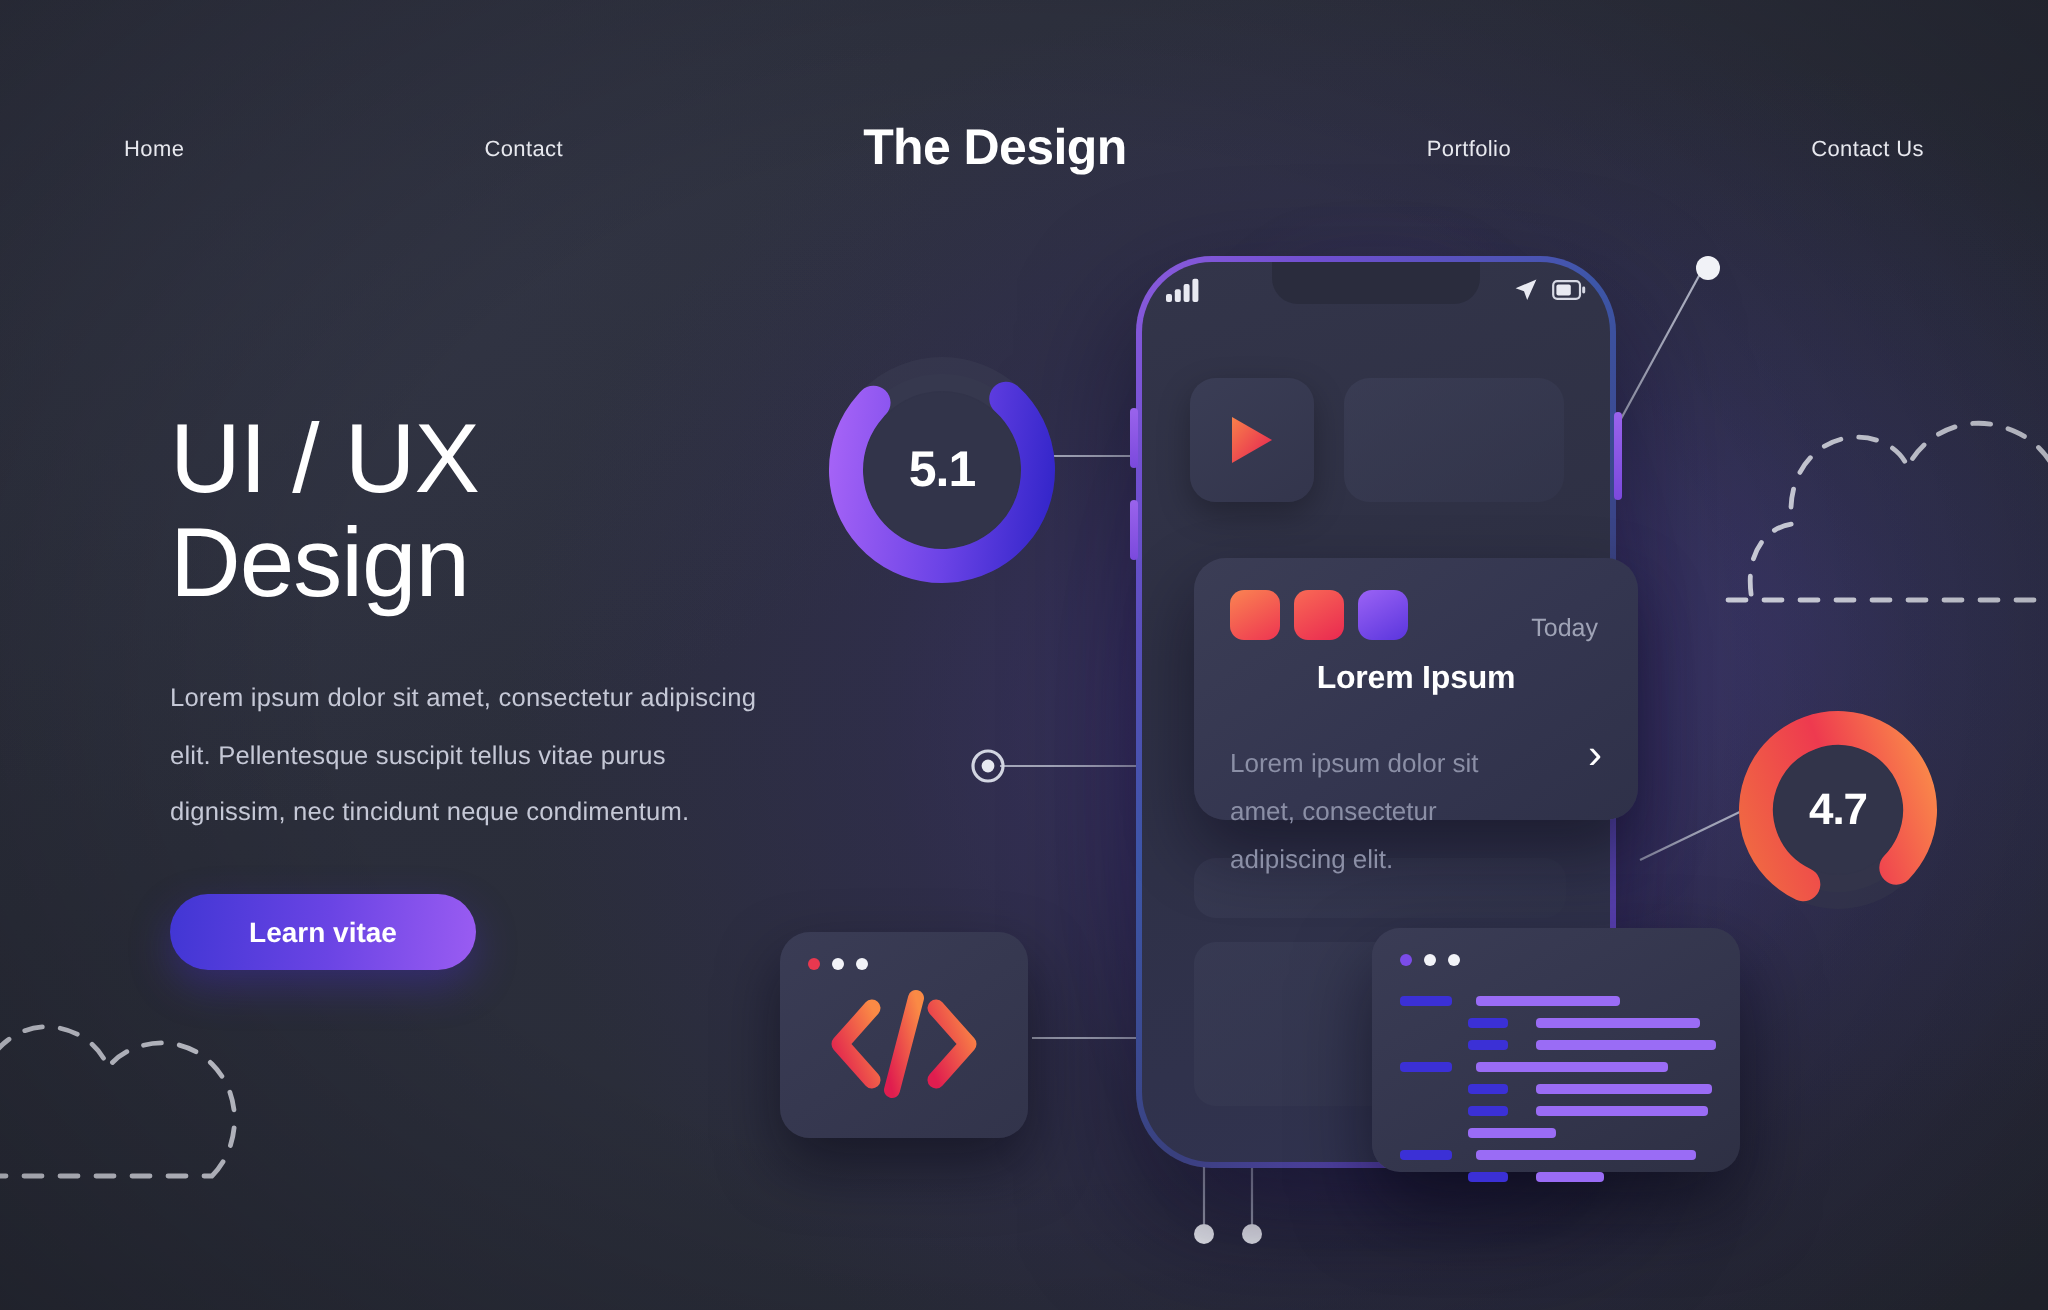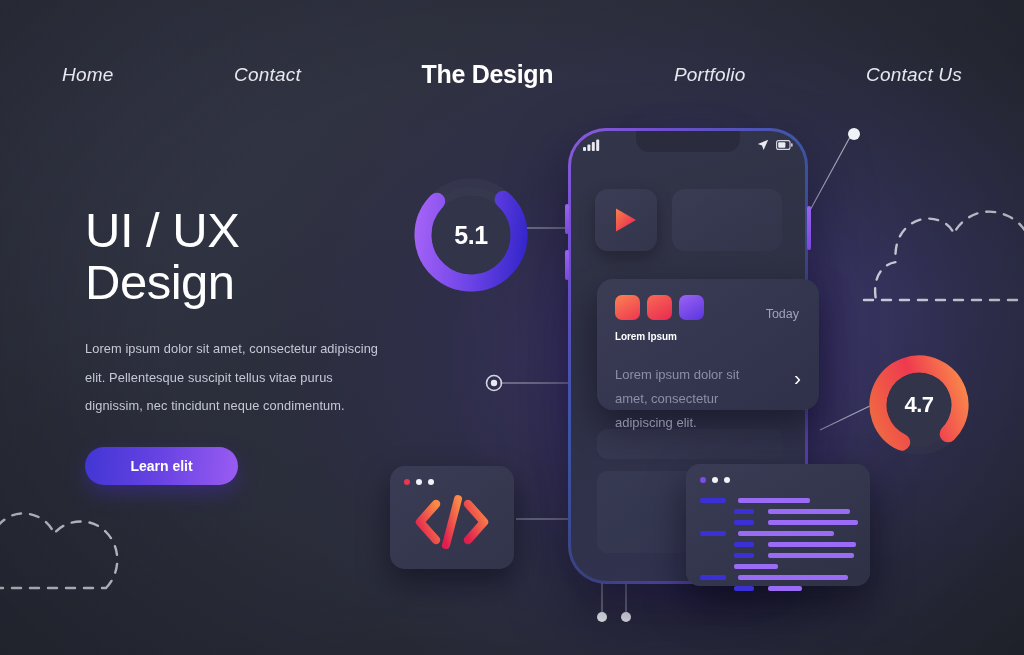--- a/index.html
+++ b/index.html
@@ -34,22 +34,22 @@
   
   .nav {
     position:absolute; top:0; left:0; width:1024px; height:148px;
     display:flex; align-items:flex-start; z-index:30;
   }
   .nav-inner {
     width:100%; padding:60px 62px 0 62px;
     display:flex; align-items:center; justify-content:space-between;
   }
   .nav-link {
-    color:#e7e8ee; font-size:19px; letter-spacing:.2px;
-    text-decoration:none; white-space:nowrap; cursor:pointer;font-style:italic;
+    color:#e7e8ee; font-size:11px; letter-spacing:.2px;
+    text-decoration:none; white-space:nowrap; cursor:pointer;
   }
   .brand {
     color:#ffffff; font-size:25px; font-weight:bold;
     letter-spacing:-0.3px; white-space:nowrap;
   }
 
   
   .hero { position:absolute; left:85px; top:204px; width:320px; z-index:25; }
   .hero h1 {
     color:#ffffff; font-size:49px; font-weight:400;
@@ -136,21 +136,21 @@
   
   .card {
     position:absolute; left:597px; top:279px; width:222px; height:131px;
     border-radius:16px; z-index:24;
     background:linear-gradient(145deg,#3b3d55 0%, #343650 55%, #2f3149 100%);
     box-shadow:0 16px 34px rgba(8,6,22,0.48);
     padding:16px 18px;
   }
   .swatch { width:25px; height:25px; border-radius:7px; display:inline-block; }
   .card-today { position:absolute; right:20px; top:28px; color:#9fa3b6; font-size:12.5px; }
-  .card-title { margin-top:11px; color:#fff; font-size:10px; font-weight:bold; letter-spacing:-0.1px; }
+  .card-title { margin-top:11px; color:#fff; font-size:16px; font-weight:bold; letter-spacing:-0.1px;text-align:center; }
   .card-sub { margin-top:21px; color:#8b8fa6; font-size:13px; line-height:1.85; max-width:150px; }
   .chev {
     position:absolute; right:18px; bottom:22px; color:#fff;
     font-size:21px; line-height:1; font-weight:300;
   }
 
   
   .codecard {
     position:absolute; left:390px; top:466px; width:124px; height:103px;
     border-radius:15px; z-index:23;
@@ -211,21 +211,21 @@
       <a class="nav-link" href="#">Contact Us</a>
     </div>
   </nav>
 
   <div class="hero">
     <h1>
       <span>UI / UX</span><br>
       <span>Design</span>
     </h1>
     <p>Lorem ipsum dolor sit amet, consectetur adipiscing elit. Pellentesque suscipit tellus vitae purus dignissim, nec tincidunt neque condimentum.</p>
-    <button class="btn-learn">Learn elit</button>
+    <button class="btn-learn">Learn vitae</button>
   </div>
 
   <div class="phone">
     <div class="phone-shadow"></div>
     <div class="phone-frame"></div>
     <div class="sidebtn" style="top:76px; height:30px;"></div>
     <div class="sidebtn" style="top:122px; height:30px;"></div>
     <div class="sidebtn r" style="top:78px; height:44px;"></div>
 
     <div class="phone-screen">

